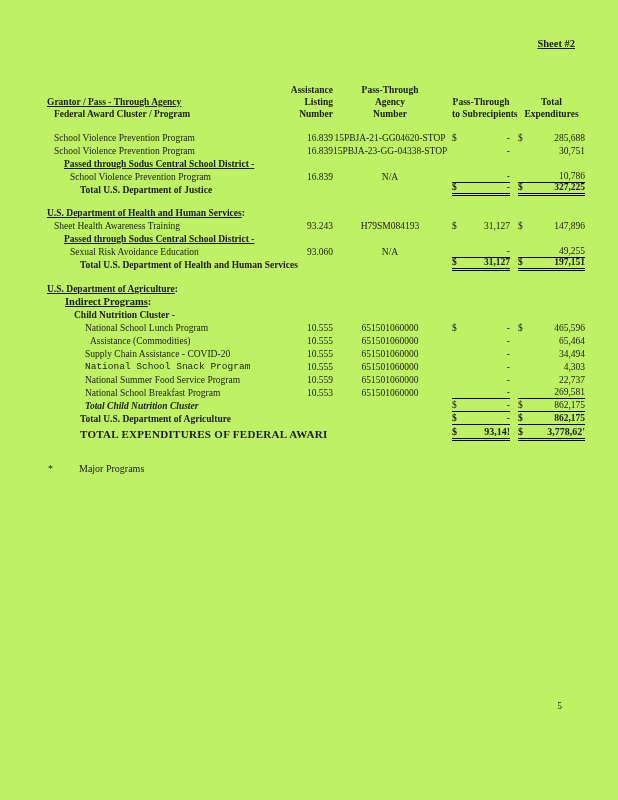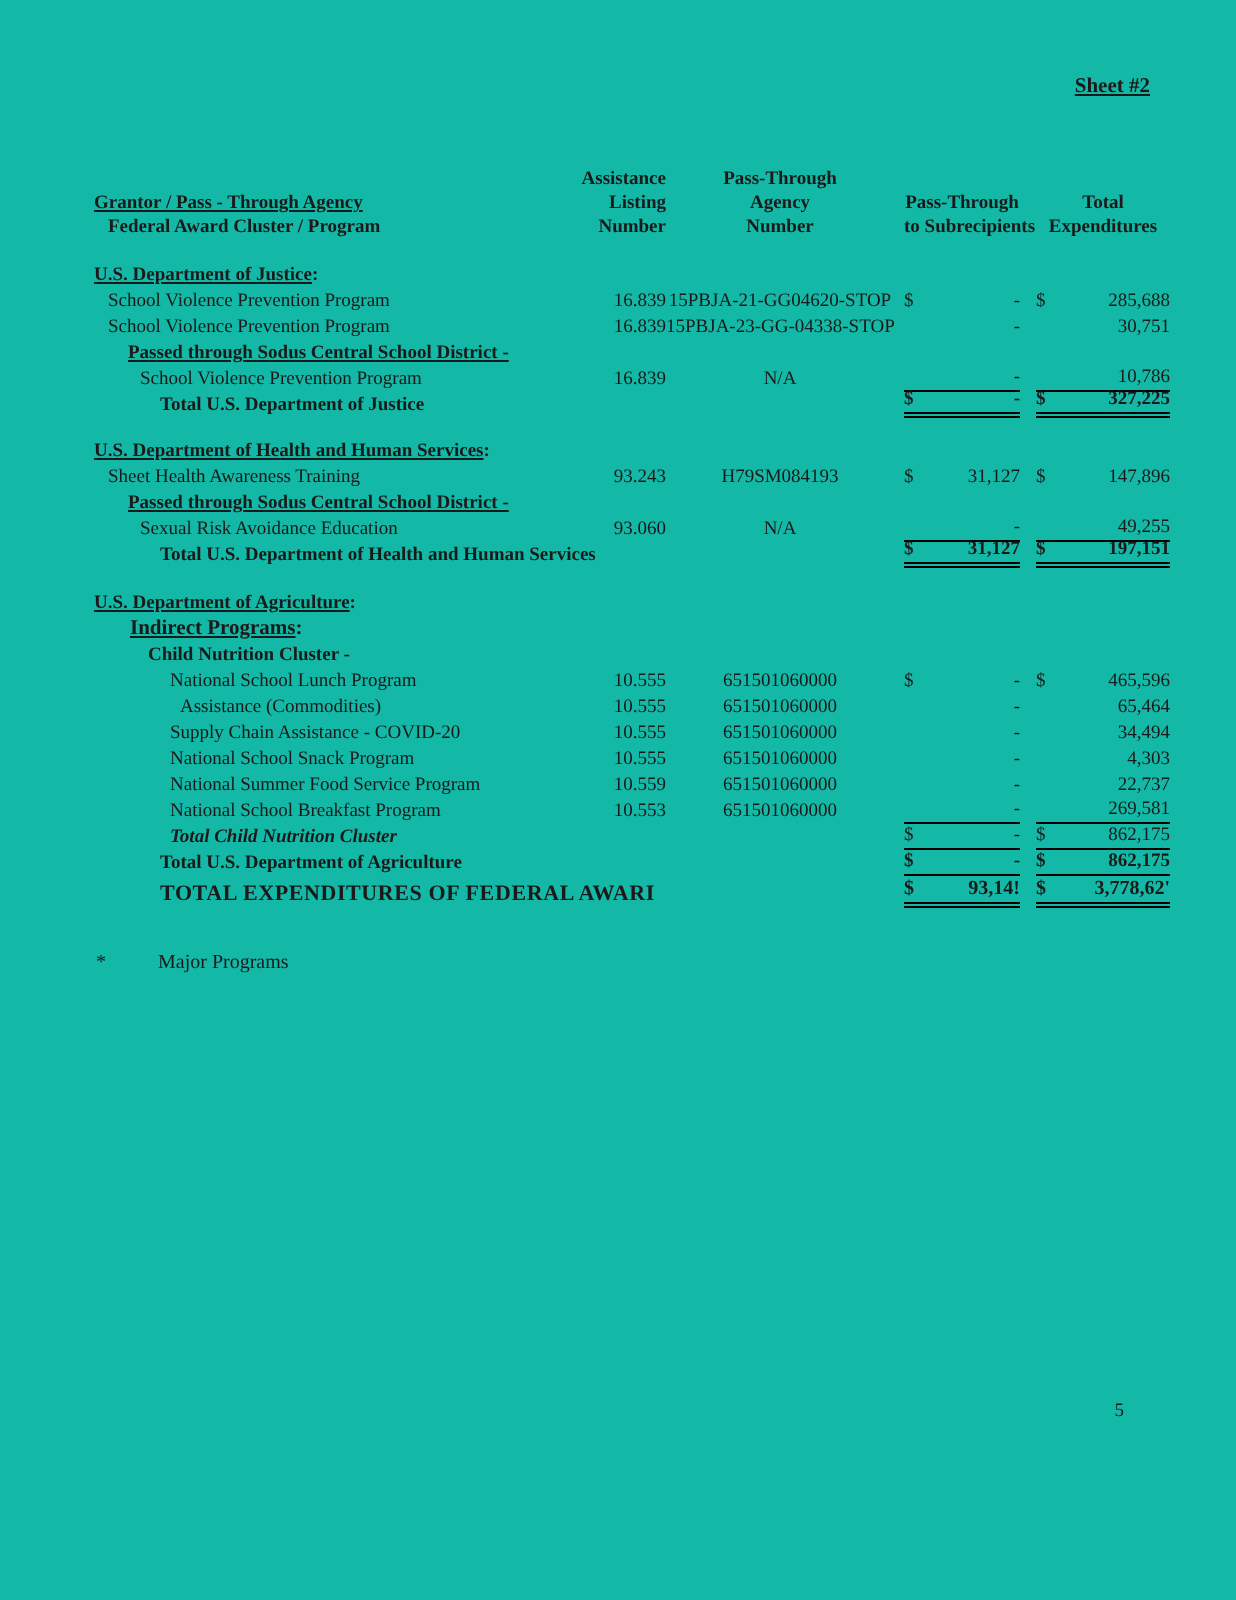--- a/index.html
+++ b/index.html
@@ -1,21 +1,21 @@
 <!DOCTYPE html>
 <html><head>
 <meta charset="utf-8">
 <style>
   * { margin: 0; padding: 0; box-sizing: border-box; }
   html, body { background: #ffffff; }
   body { font-family: "Liberation Serif", "DejaVu Serif", serif; color: #1a1a1a; }
   .page {
     position: relative;
     width: 618px; height: 800px;
-    background: #14b8a6;
+    background: #bef264;
     padding: 0 33px 0 47px;
     overflow: hidden;
   }
   .sheet-label {
     position: absolute; top: 38px; right: 43px;
     font-weight: bold; font-size: 10.5px;
     text-decoration: underline;
   }
   .table { margin-top: 84px; width: 538px; }
   .hrow, .row { display: flex; align-items: flex-end; }
@@ -83,33 +83,20 @@
         <span>Pass-Through</span>
         <span>to Subrecipients</span>
       </div>
       <div class="c c5 stack">
         <span>Total</span>
         <span>Expenditures</span>
       </div>
     </div>
     <div class="thead-gap"></div>
     <div id="rows">
-        <div class="row section">
-          <div class="c c1" style="padding-left: 0px;"><span class="tu">U.S. Department of Justice</span><span class="tr2">:</span></div>
-          <div class="c c2"></div>
-          <div class="c c3"></div>
-          <div class="c c4 money">
-            <span class="d"></span>
-            <span class="v"></span>
-          </div>
-          <div class="c c5 money">
-            <span class="d"></span>
-            <span class="v"></span>
-          </div>
-        </div>
         <div class="row prog">
           <div class="c c1" style="padding-left: 7px;"><span class="tu">School Violence Prevention Program</span></div>
           <div class="c c2">16.839</div>
           <div class="c c3">15PBJA-21-GG04620-STOP</div>
           <div class="c c4 money">
             <span class="d">$</span>
             <span class="v">-</span>
           </div>
           <div class="c c5 money">
             <span class="d">$</span>
@@ -307,21 +294,21 @@
           <div class="c c4 money">
             <span class="d"></span>
             <span class="v">-</span>
           </div>
           <div class="c c5 money">
             <span class="d"></span>
             <span class="v">34,494</span>
           </div>
         </div>
         <div class="row cprog">
-          <div class="c c1" style="padding-left: 38px;"><span class="tu">National School Snack Program</span></div>
+          <div class="c c1" style="padding-left: 38px; font-family: Liberation Mono, monospace;"><span class="tu">National School Snack Program</span></div>
           <div class="c c2">10.555</div>
           <div class="c c3">651501060000</div>
           <div class="c c4 money">
             <span class="d"></span>
             <span class="v">-</span>
           </div>
           <div class="c c5 money">
             <span class="d"></span>
             <span class="v">4,303</span>
           </div>

